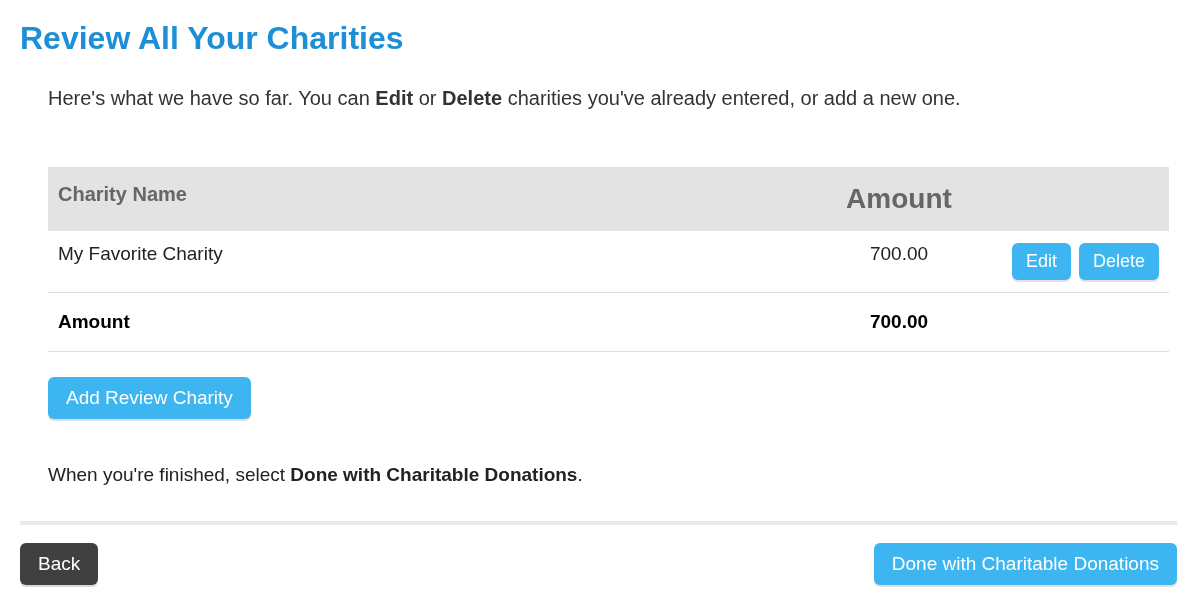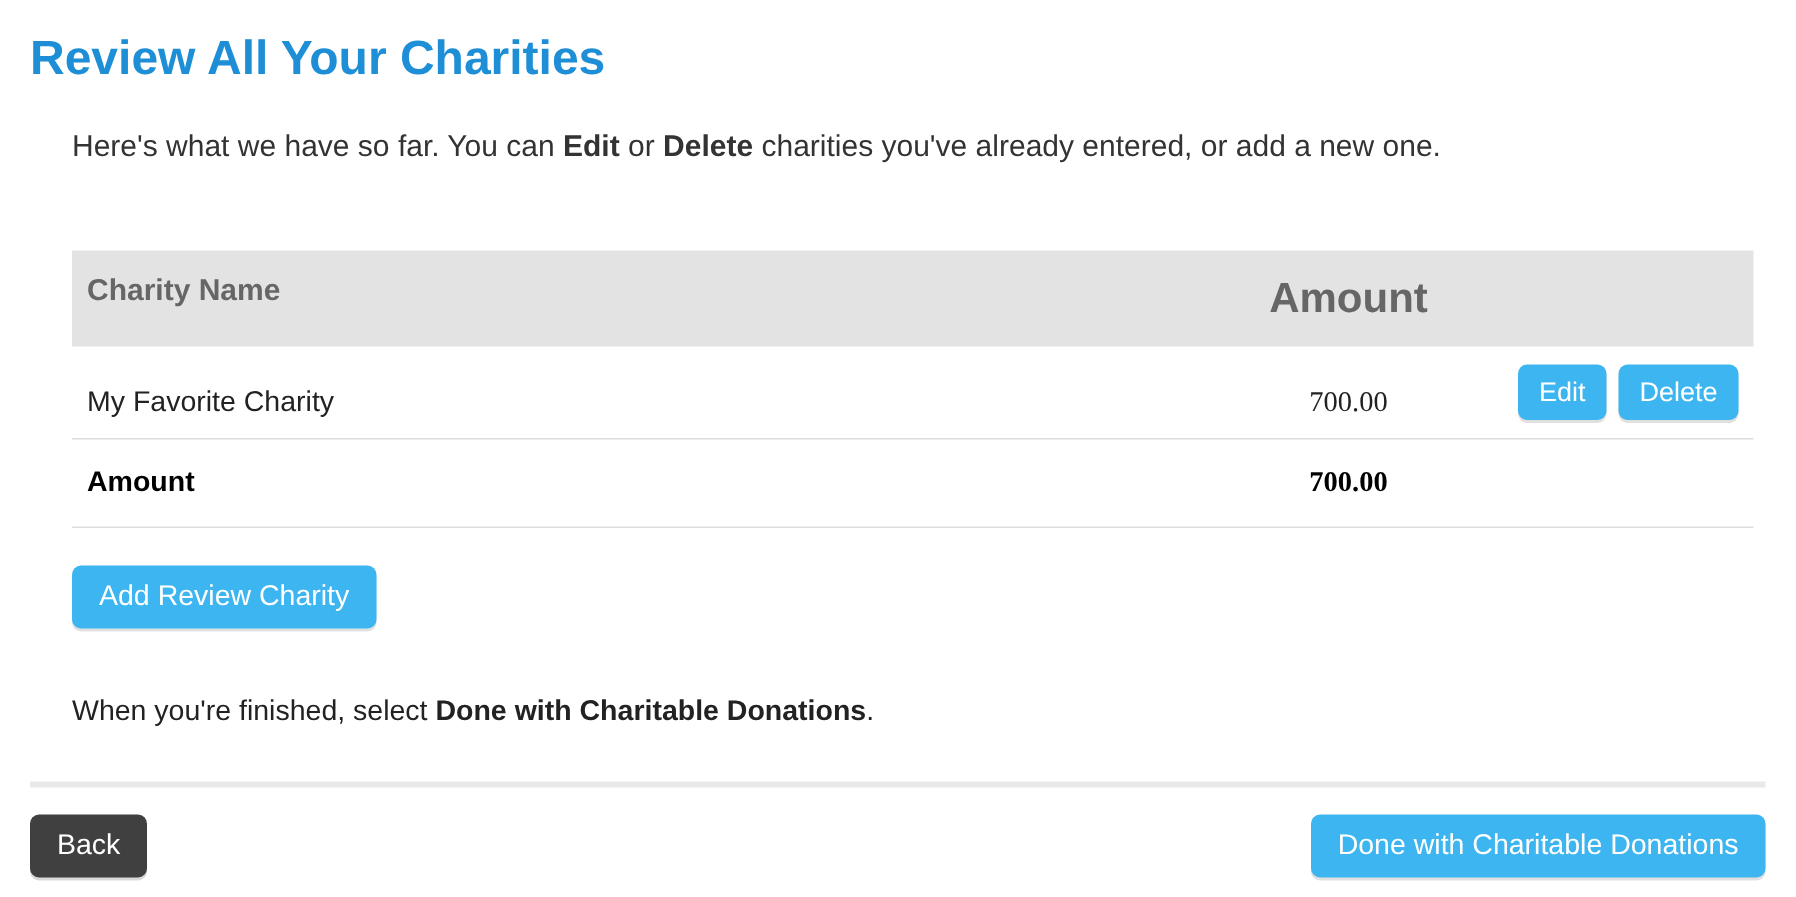--- a/index.html
+++ b/index.html
@@ -48,35 +48,34 @@
       font-size: 28px;
       font-weight: bold;
       color: #666666;
       text-align: center;
     }
     .th-actions {
       width: 160px;
     }
     .table-row {
       display: flex;
-      align-items: flex-end;
+      align-items: flex-start;
       padding: 12px 10px;
       border-bottom: 1px solid #ddd;
     }
     .td-name {
       flex: 1;
       font-size: 19px;
       color: #222;
     }
     .td-amount {
       width: 200px;
       font-size: 19px;
       color: #222;
       text-align: center;
-      font-family: Liberation Serif, serif;
     }
     .td-actions {
       width: 160px;
       display: flex;
       gap: 8px;
       justify-content: flex-end;
     }
     .total-row .td-name,
     .total-row .td-amount {
       font-weight: bold;

